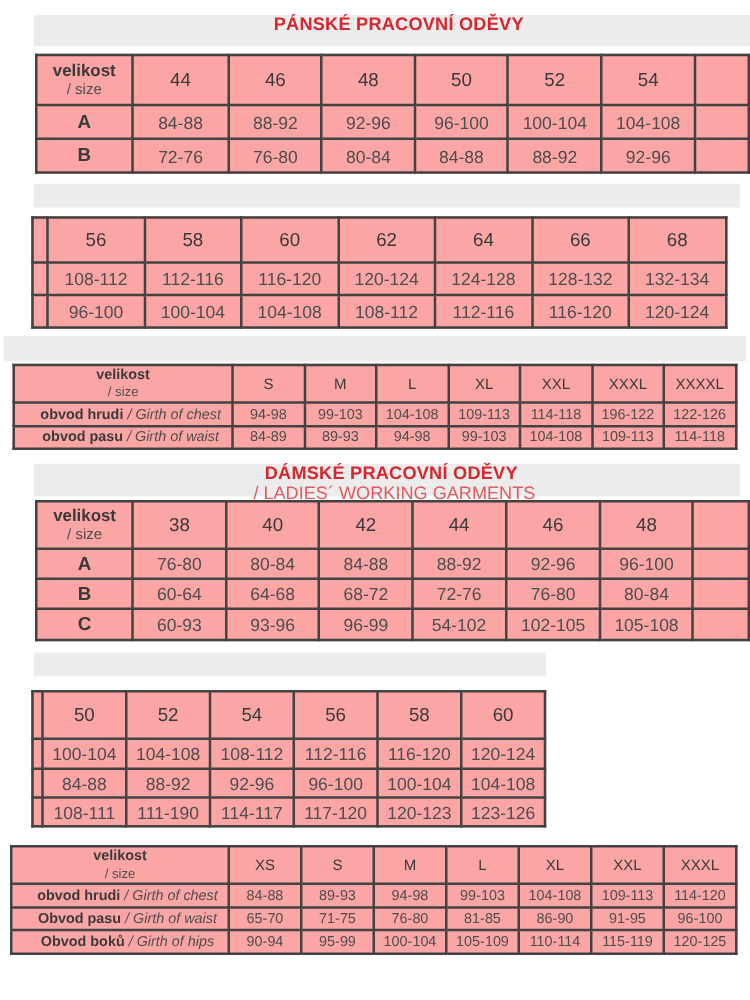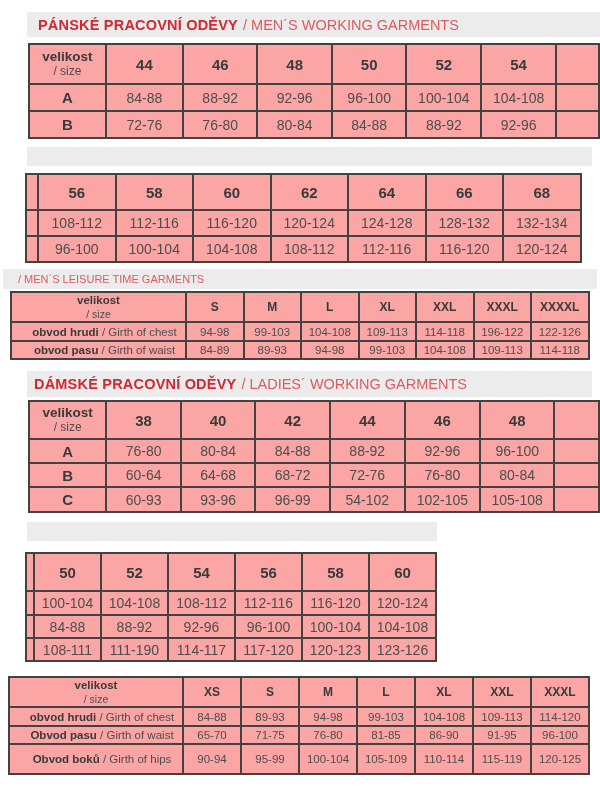--- a/index.html
+++ b/index.html
@@ -4,39 +4,39 @@
 <style>
   :root{
     --accent_red:#d6262e; --accent_red_light:#df5a5f;
     --bar_grey:#ececec; --border_dark:#424242;
     --text_dark:#3a3a3a; --text_cell:#4d4d4d;
   }
   *{margin:0;padding:0;box-sizing:border-box;}
   html,body{background:#ffffff;}
   .page{position:relative;width:600px;height:800px;overflow:hidden;background:#fff;
         font-family:"Liberation Sans","DejaVu Sans",sans-serif;}
-  .bar{position:absolute;background:var(--bar_grey);}
+  .bar{position:absolute;background:var(--bar_grey);flex-direction:column;}
   .title-bar{display:flex;align-items:center;white-space:nowrap;}
   .ttl-cz{font-weight:bold;color:var(--accent_red);letter-spacing:.2px;}
   .ttl-en{color:var(--accent_red_light);margin-left:5px;}
   #bar1{left:27px;top:12px;width:573px;height:25px;font-size:14.5px;padding-left:11px;}
   #sp1{left:27px;top:147px;width:565px;height:19px;}
   #bar2{left:3px;top:269px;width:594px;height:20px;font-size:11px;padding-left:10px;}
   #bar3{left:27px;top:371px;width:565px;height:26px;font-size:14.5px;padding-left:7px;}
   #sp2{left:27px;top:522px;width:410px;height:19px;}
 
   table.t{position:absolute;border-collapse:collapse;table-layout:fixed;background:#fca5a5;}
   .t td{border:2px solid var(--border_dark);text-align:center;vertical-align:middle;
         color:var(--text_cell);overflow:hidden;padding:0;}
-  .t .hcell{font-weight:bold;color:var(--text_dark);}
+  .t .hcell{font-weight:normal;color:var(--text_dark);}
   .t .rowlbl{font-weight:bold;color:var(--text_dark);}
   .vk{font-weight:bold;color:var(--text_dark);line-height:1.15;}
   .szl{color:var(--text_cell);line-height:1.15;}
   .lbl-cz{font-weight:bold;color:var(--text_dark);margin-left:12px;}
-  .lbl-en{color:var(--text_cell);}
+  .lbl-en{color:var(--text_cell);font-style:italic;}
   .t-big{font-size:14px;}
   .t-big .hcell,.t-big .rowlbl{font-size:15px;}
   .t-big .vk{font-size:13.5px;}
   .t-big .szl{font-size:12px;}
   .t-sm{font-size:11.5px;}
   .t-sm .hcell{font-size:12px;}
   .t-sm .vk{font-size:11.5px;}
   .t-sm .szl{font-size:10.5px;}
   #t1{left:28px;top:43px;}
   #t2{left:25px;top:173px;}
@@ -45,21 +45,20 @@
   #t5{left:25px;top:552px;}
   #t6{left:8px;top:676px;}
 </style>
 </head>
 <body>
 
 <div class="page">
 
   <div class="bar title-bar" id="bar1">
     <span class="ttl-cz">PÁNSKÉ PRACOVNÍ ODĚVY</span>
-    <span class="ttl-en">/ MEN´S WORKING GARMENTS</span>
   </div>
 
   <table class="t t-big" id="t1">
     <colgroup>
         <col style="width:78px">
         <col style="width:80px">
         <col style="width:77px">
         <col style="width:77px">
         <col style="width:77px">
         <col style="width:77px">
@@ -144,21 +143,20 @@
       <td>104-108</td>
       <td>108-112</td>
       <td>112-116</td>
       <td>116-120</td>
       <td>120-124</td>
     </tr>
   </tbody>
     </table>
 
   <div class="bar title-bar" id="bar2">
-    <span class="ttl-en">/ MEN´S LEISURE TIME GARMENTS</span>
   </div>
 
   <table class="t t-sm" id="t3">
     <colgroup>
         <col style="width:175px">
         <col style="width:57.5px">
         <col style="width:57.5px">
         <col style="width:57.5px">
         <col style="width:57.5px">
         <col style="width:57.5px">
@@ -355,21 +353,21 @@
     <tr style="height:18px">
       <td><span class="lbl-cz">Obvod pasu</span> <span class="lbl-en">/ Girth of waist</span></td>
       <td>65-70</td>
       <td>71-75</td>
       <td>76-80</td>
       <td>81-85</td>
       <td>86-90</td>
       <td>91-95</td>
       <td>96-100</td>
     </tr>
-    <tr style="height:30px">
+    <tr style="height:19px">
       <td><span class="lbl-cz">Obvod boků</span> <span class="lbl-en">/ Girth of hips</span></td>
       <td>90-94</td>
       <td>95-99</td>
       <td>100-104</td>
       <td>105-109</td>
       <td>110-114</td>
       <td>115-119</td>
       <td>120-125</td>
     </tr>
   </tbody>

